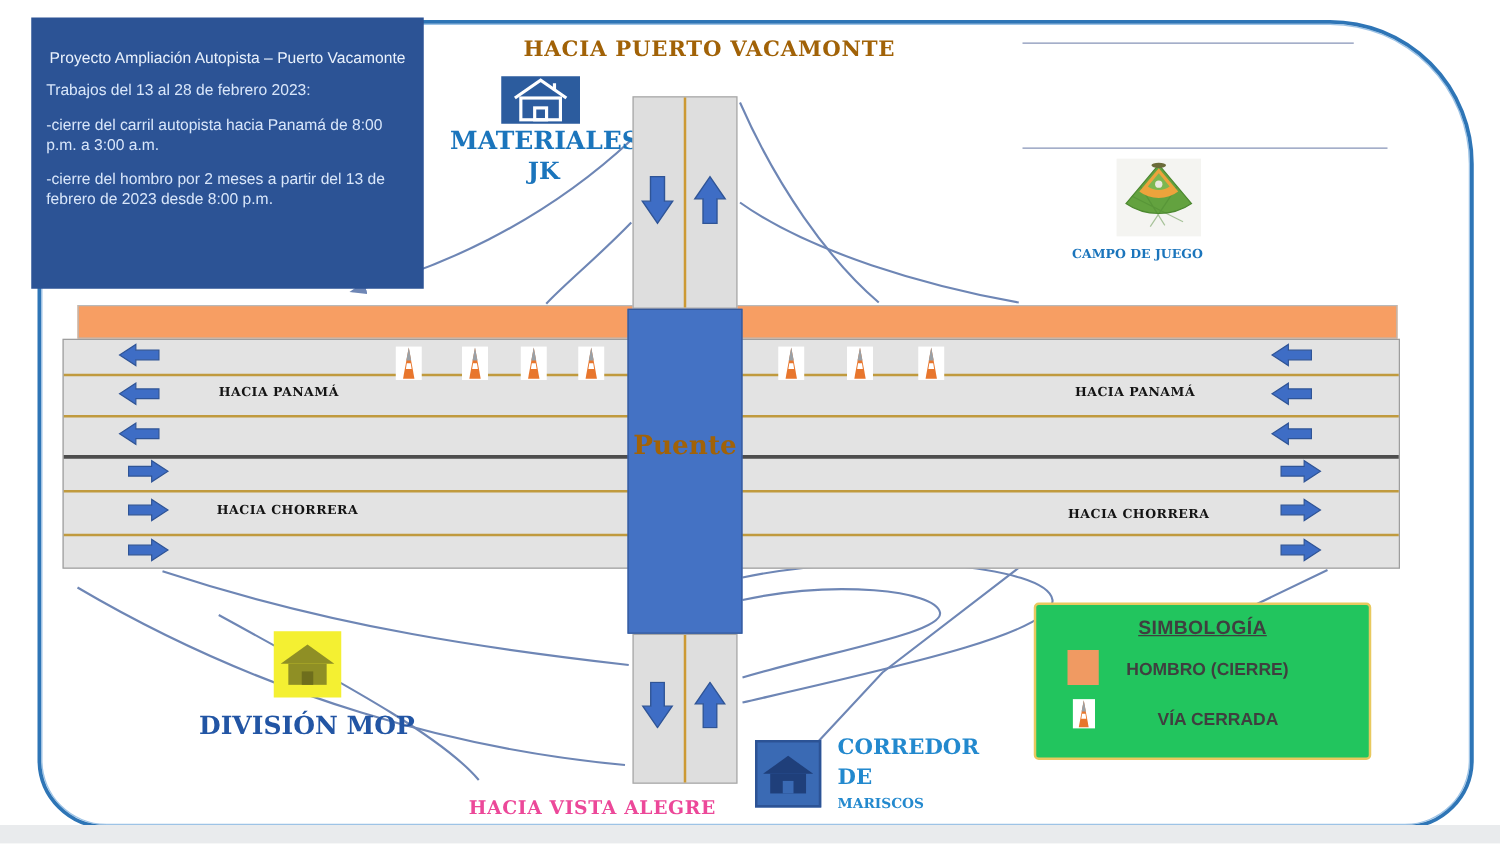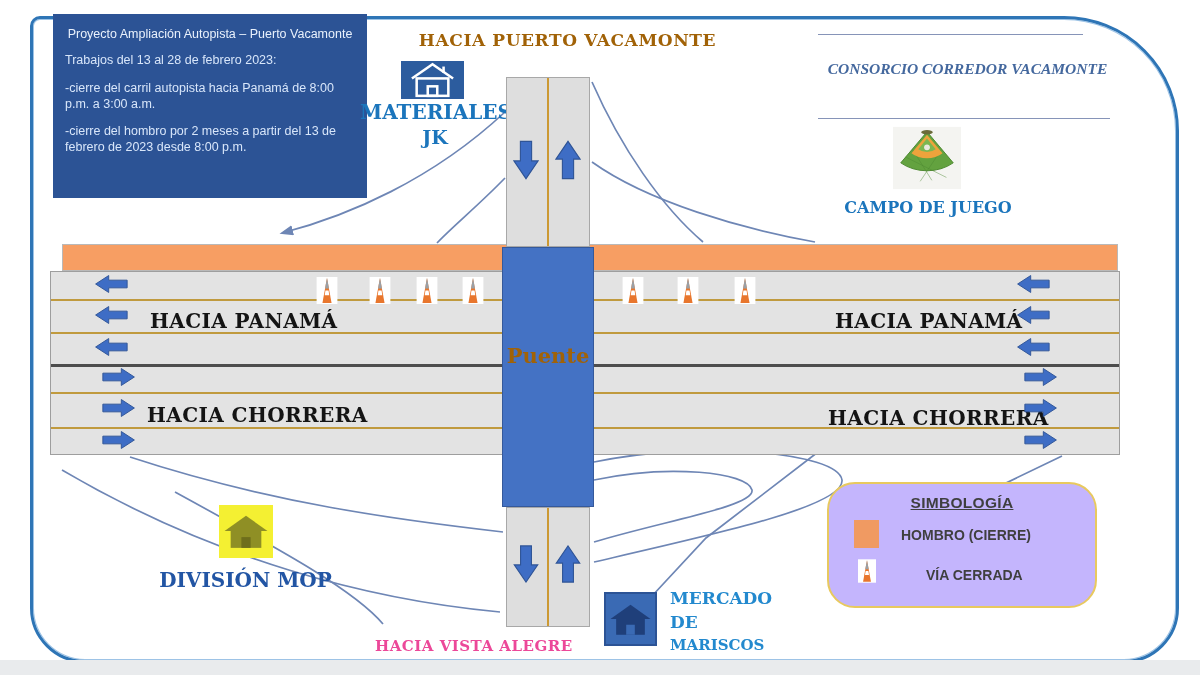--- a/index.html
+++ b/index.html
@@ -4,45 +4,45 @@
 <style>
   html,body{margin:0;padding:0;background:#fff;}
   #stage{position:relative;width:1200px;height:675px;overflow:hidden;background:#fff;
          font-family:"Liberation Sans",sans-serif;}
   .abs{position:absolute;}
   
   .frame{left:30px;top:16px;width:1143px;height:641px;border:3px solid #2E75B6;
          border-radius:10px 115px 55px 55px;box-shadow:inset 0 0 0 1px #9DC3E6;background:transparent;}
   .bottom-strip{left:0;top:660px;width:1200px;height:15px;background:#E9EBED;}
   
-  .info-box{left:53px;top:14px;width:314px;height:184px;background:#2C5395;color:#D8E6FA;
-            padding:12px 12px;box-sizing:border-box;font-size:12.5px;line-height:1.3;}
+  .info-box{left:25px;top:14px;width:314px;height:217px;background:#2C5395;color:#D8E6FA;
+            padding:24px 12px;box-sizing:border-box;font-size:12.5px;line-height:1.3;}
   .info-box .t{text-align:center;color:#E9F1FC;margin-bottom:10px;}
   .info-box p{margin:0 0 11px 0;}
   
   .slab{font-family:"DejaVu Serif",serif;font-weight:bold;white-space:nowrap;}
   .north{left:380px;top:30px;width:375px;text-align:center;font-size:17px;color:#a16207;letter-spacing:.6px;}
   .south{left:375px;top:637px;width:175px;text-align:center;font-size:15px;color:#ec4899;letter-spacing:.5px;}
   .consorcio{left:815px;top:60px;width:305px;text-align:center;color:#44689E;
              font-family:"Liberation Serif",serif;font-weight:bold;font-style:italic;font-size:15.5px;white-space:nowrap;}
   .rule{height:1px;background:#8694B8;}
-  .hwy-label{font-size:20px;color:#141414;letter-spacing:.4px;text-align:center;}
+  .hwy-label{font-size:10px;color:#141414;letter-spacing:.4px;text-align:center;}
   .lm-blue{color:#1B75BC;text-align:center;}
   
   .shoulder{left:62px;top:244px;width:1056px;height:27px;background:#F79E63;border:1px solid #B9B9B9;box-sizing:border-box;}
   .lanes{left:50px;top:271px;width:1070px;height:184px;background:#E3E3E3;border:1px solid #9E9E9E;box-sizing:border-box;}
   .lane-line{left:0;width:100%;height:2px;background:#C09A3E;}
   .median{left:0;width:100%;height:3px;background:#4D4D4D;}
   
   .vroad{left:506px;width:84px;background:#DEDEDE;border:1px solid #A8A8A8;box-sizing:border-box;}
   .vroad .center{position:absolute;left:50%;top:0;width:2px;height:100%;background:#CC9933;transform:translateX(-1px);}
   .bridge{left:502px;top:247px;width:92px;height:260px;background:#4472C4;border:1px solid #35599B;box-sizing:border-box;}
   .puente{left:502px;top:343px;width:92px;text-align:center;color:#a16207;font-size:21px;}
   
-  .legend{left:827px;top:482px;width:270px;height:126px;background:#c4b5fd;border:2px solid #E8C95F;border-radius:28px;box-sizing:border-box;}
+  .legend{left:827px;top:482px;width:270px;height:126px;background:#22c55e;border:2px solid #E8C95F;border-radius:4px;box-sizing:border-box;}
   .legend .title{position:absolute;left:0;top:10px;width:100%;text-align:center;font-weight:bold;font-size:15.5px;
                  color:#3F3F3F;text-decoration:underline;letter-spacing:.3px;}
   .legend .lbl{position:absolute;font-size:14px;color:#3F3F3F;font-weight:bold;white-space:nowrap;}
   .swatch{position:absolute;left:25px;top:36px;width:25px;height:28px;background:#F09A62;}
   svg.shape{position:absolute;}
   .hidden-defs{position:absolute;width:0;height:0;}
 </style>
 </head>
 <body>
 
@@ -124,33 +124,32 @@
 
   <div class="abs info-box">
     <div class="t">Proyecto Ampliación Autopista – Puerto Vacamonte</div>
     <p>Trabajos del 13 al 28 de febrero 2023:</p>
     <p>-cierre del carril autopista hacia Panamá de 8:00 p.m. a 3:00 a.m.</p>
     <p>-cierre del hombro por 2 meses a partir del 13 de febrero de 2023 desde 8:00 p.m.</p>
   </div>
 
   <div class="abs slab north">HACIA PUERTO VACAMONTE</div>
   <div class="abs rule" style="left:818px;top:34px;width:265px;"></div>
-  <div class="abs consorcio">CONSORCIO CORREDOR VACAMONTE</div>
   <div class="abs rule" style="left:818px;top:118px;width:292px;"></div>
 
   <svg class="shape" style="left:401px;top:61px;width:63px;height:38px;background:#2C5C9E;">
       <use href="#houseO" x="0" y="0" width="63" height="38" viewBox="0 0 30 24"></use>
     </svg>
   <div class="abs slab lm-blue" style="left:360px;top:100px;width:150px;font-size:20px;">MATERIALES</div>
   <div class="abs slab lm-blue" style="left:360px;top:126px;width:150px;font-size:19px;">JK</div>
 
   <svg class="shape" style="left:893px;top:126px;width:68px;height:64px;">
       <use href="#field"></use>
     </svg>
-  <div class="abs slab lm-blue" style="left:843px;top:198px;width:170px;font-size:16px;">CAMPO DE JUEGO</div>
+  <div class="abs slab lm-blue" style="left:825px;top:198px;width:170px;font-size:10px;">CAMPO DE JUEGO</div>
 
   <div class="abs lanes">
     <div class="abs lane-line" style="top:27px;"></div>
     <div class="abs lane-line" style="top:60px;"></div>
     <div class="abs median" style="top:92px;"></div>
     <div class="abs lane-line" style="top:120px;"></div>
     <div class="abs lane-line" style="top:155px;"></div>
   </div>
   <div class="abs shoulder"></div>
 
@@ -241,23 +240,23 @@
   <div class="abs slab puente">Puente</div>
 
   <svg class="shape" style="left:219px;top:505px;width:54px;height:53px;background:#F4F032;">
       <use href="#houseMop" x="4" y="6" width="46" height="40" viewBox="0 0 30 24"></use>
     </svg>
   <div class="abs slab" style="left:158px;top:568px;width:175px;text-align:center;font-size:20px;color:#2255A4;">DIVISIÓN MOP</div>
 
   <svg class="shape" style="left:604px;top:592px;width:53px;height:54px;background:#3A6AB4;border:2px solid #2C5395;box-sizing:border-box;">
       <use href="#houseMkt" x="3" y="7" width="43" height="36" viewBox="0 0 30 24"></use>
     </svg>
-  <div class="abs slab" style="left:670px;top:588px;font-size:17px;color:#2389CE;">MERCADO</div>
+  <div class="abs slab" style="left:670px;top:588px;font-size:17px;color:#2389CE;">CORREDOR</div>
   <div class="abs slab" style="left:670px;top:612px;font-size:17px;color:#2389CE;">DE</div>
-  <div class="abs slab" style="left:670px;top:636px;font-size:15px;color:#2389CE;">MARISCOS</div>
+  <div class="abs slab" style="left:670px;top:636px;font-size:11px;color:#2389CE;">MARISCOS</div>
 
   <div class="abs slab south">HACIA VISTA ALEGRE</div>
 
   <div class="abs legend">
     <div class="title">SIMBOLOGÍA</div>
     <div class="swatch"></div>
     <div class="lbl" style="left:72px;top:43px;">HOMBRO (CIERRE)</div>
     <svg class="shape" style="left:29px;top:70px;width:18px;height:34px;">
         <use href="#coneS"></use>
       </svg>

